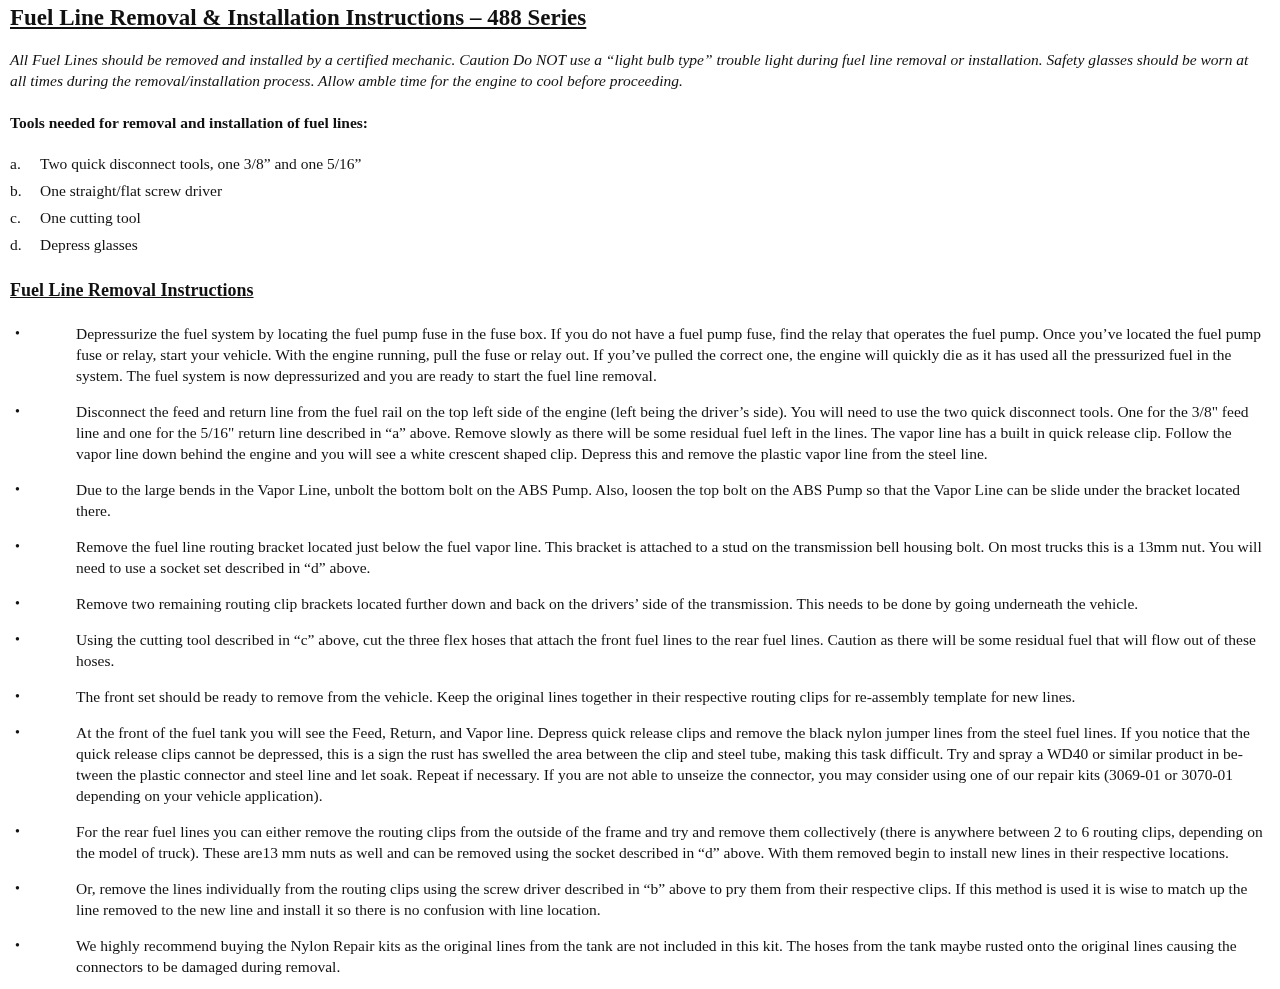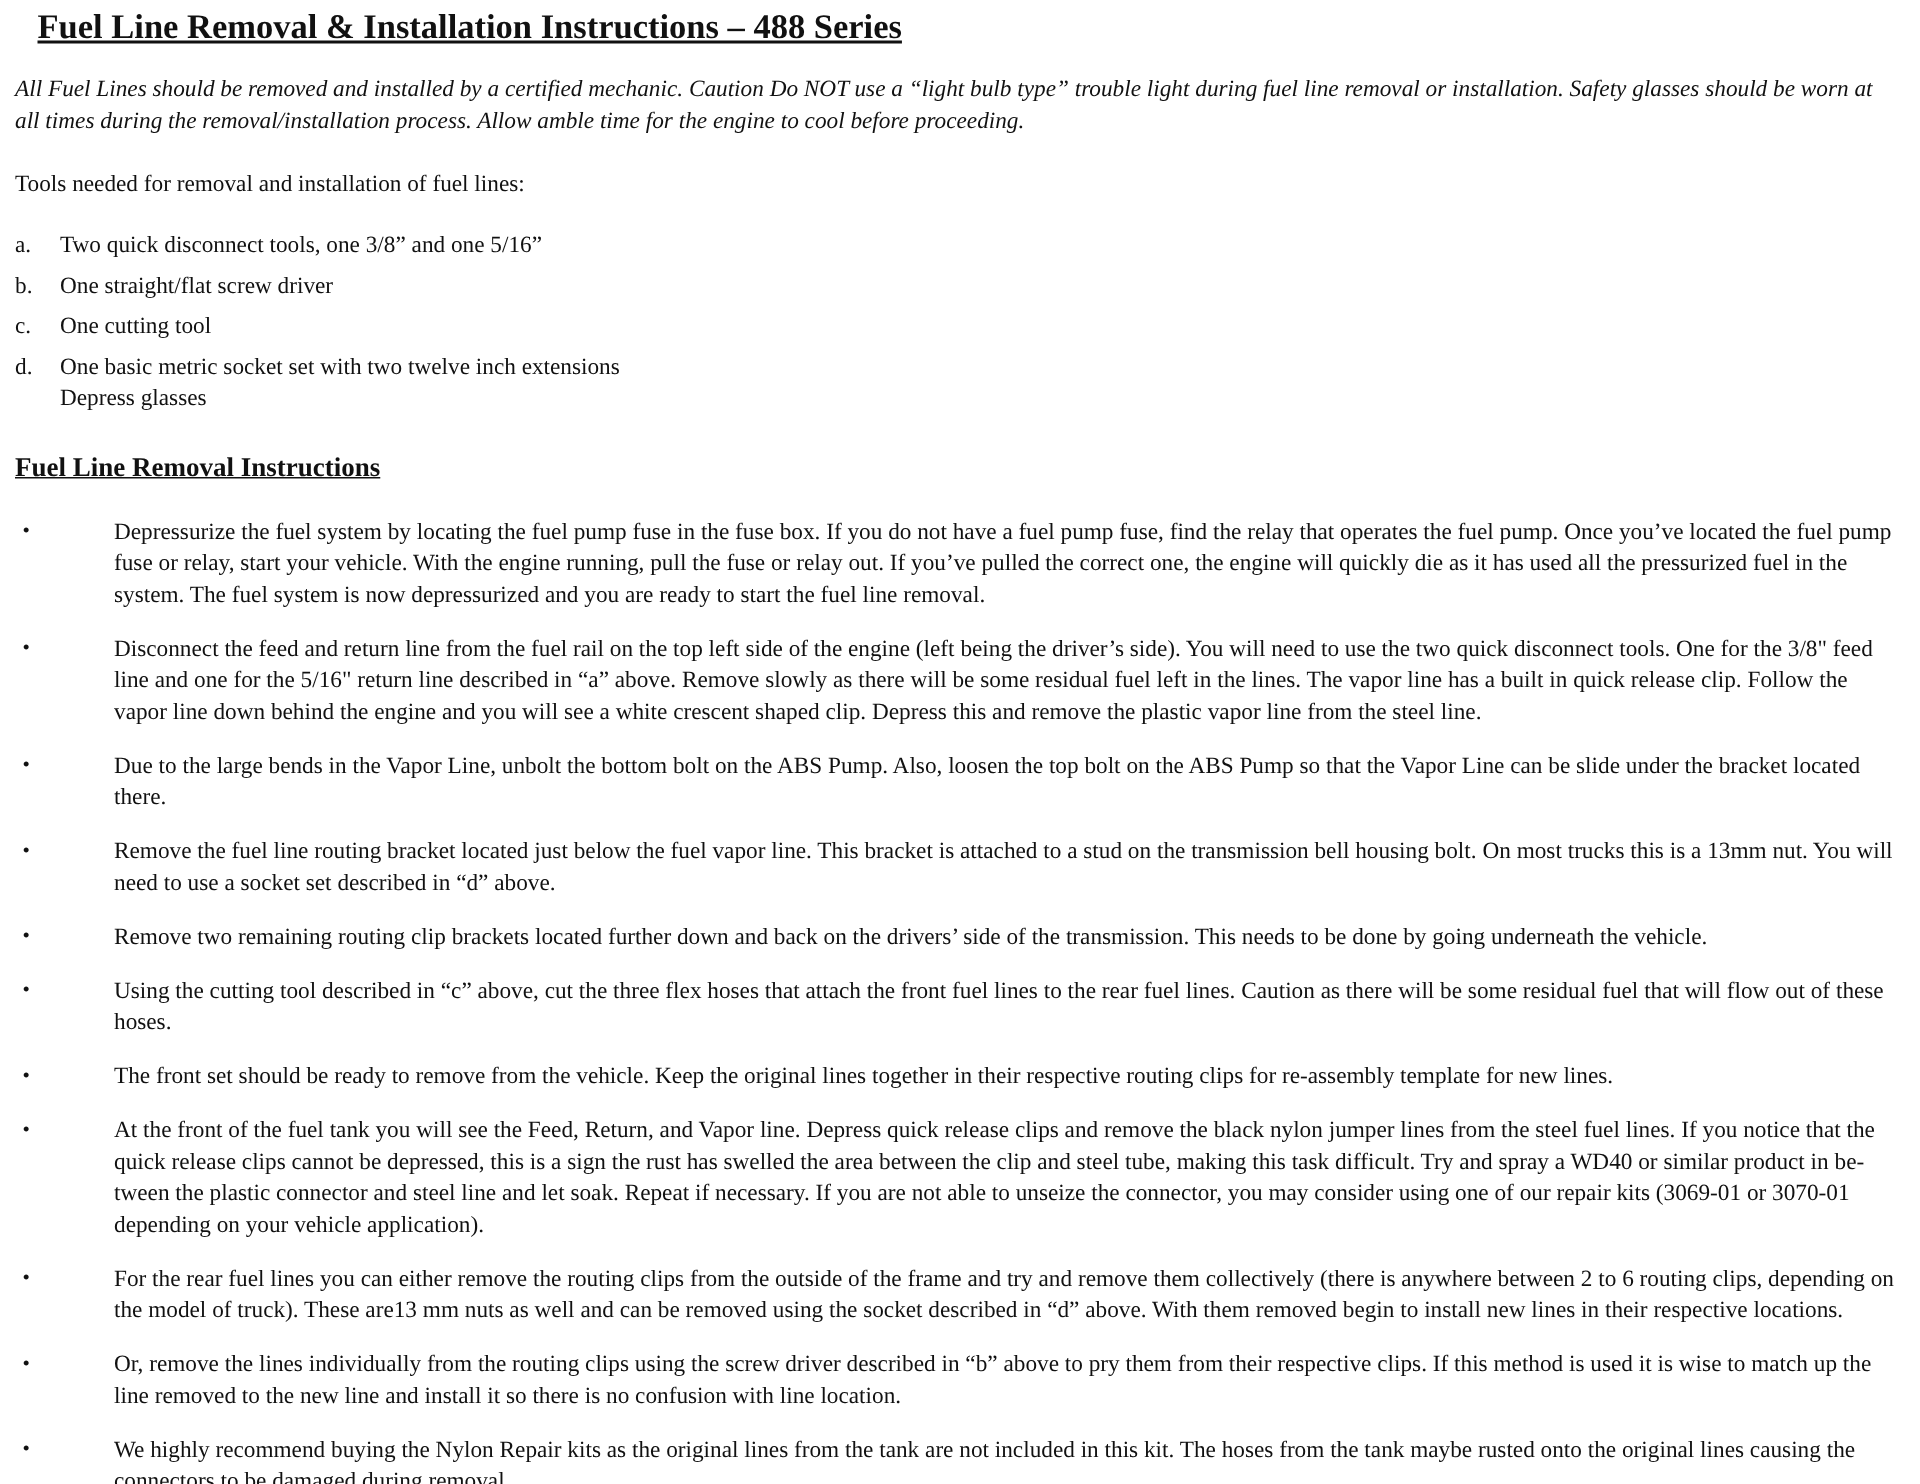--- a/index.html
+++ b/index.html
@@ -16,28 +16,29 @@
     font-family: "Liberation Serif", "DejaVu Serif", serif;
     font-size: 15.5px;
     line-height: 21px;
     background: #ffffff;
   }
   .doc-title {
     font-size: 23px;
     line-height: 28px;
     font-weight: bold;
     text-decoration: underline;
-    margin: 2px 0 0 15px;
+    margin: 2px 0 0 0;
   }
   .intro {
     margin: 17px 0 0 0;
     font-style: italic;
   }
   .tools-heading {
     margin: 21px 0 0 0;
+    font-weight: bold;
   }
   .tools-list {
     margin: 20px 0 0 0;
     padding: 0;
     list-style: none;
   }
   .tools-list li {
     display: flex;
     margin: 0 0 6px 0;
   }
@@ -99,21 +100,20 @@
       <span class="tool-letter">b.</span>
       <span class="tool-body">One straight/flat screw driver</span>
     </li>
     <li>
       <span class="tool-letter">c.</span>
       <span class="tool-body">One cutting tool</span>
     </li>
     <li>
       <span class="tool-letter">d.</span>
       <span class="tool-body">
-        <span>One basic metric socket set with two twelve inch extensions</span>
         <span class="tool-extra" style="display:block">Depress glasses</span>
       </span>
     </li>
   </ol>
 
   <h2 class="section-heading">Fuel Line Removal Instructions</h2>
 
   <ul class="steps-list">
     <li>
       <span class="bullet">•</span>

